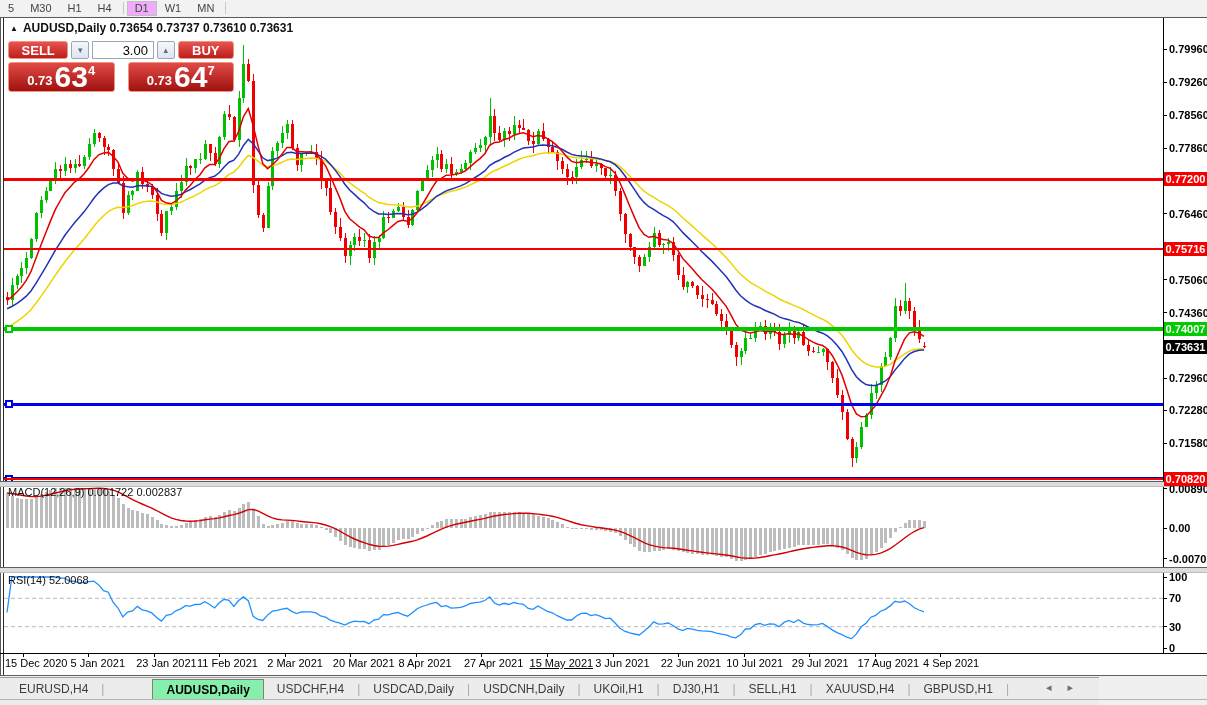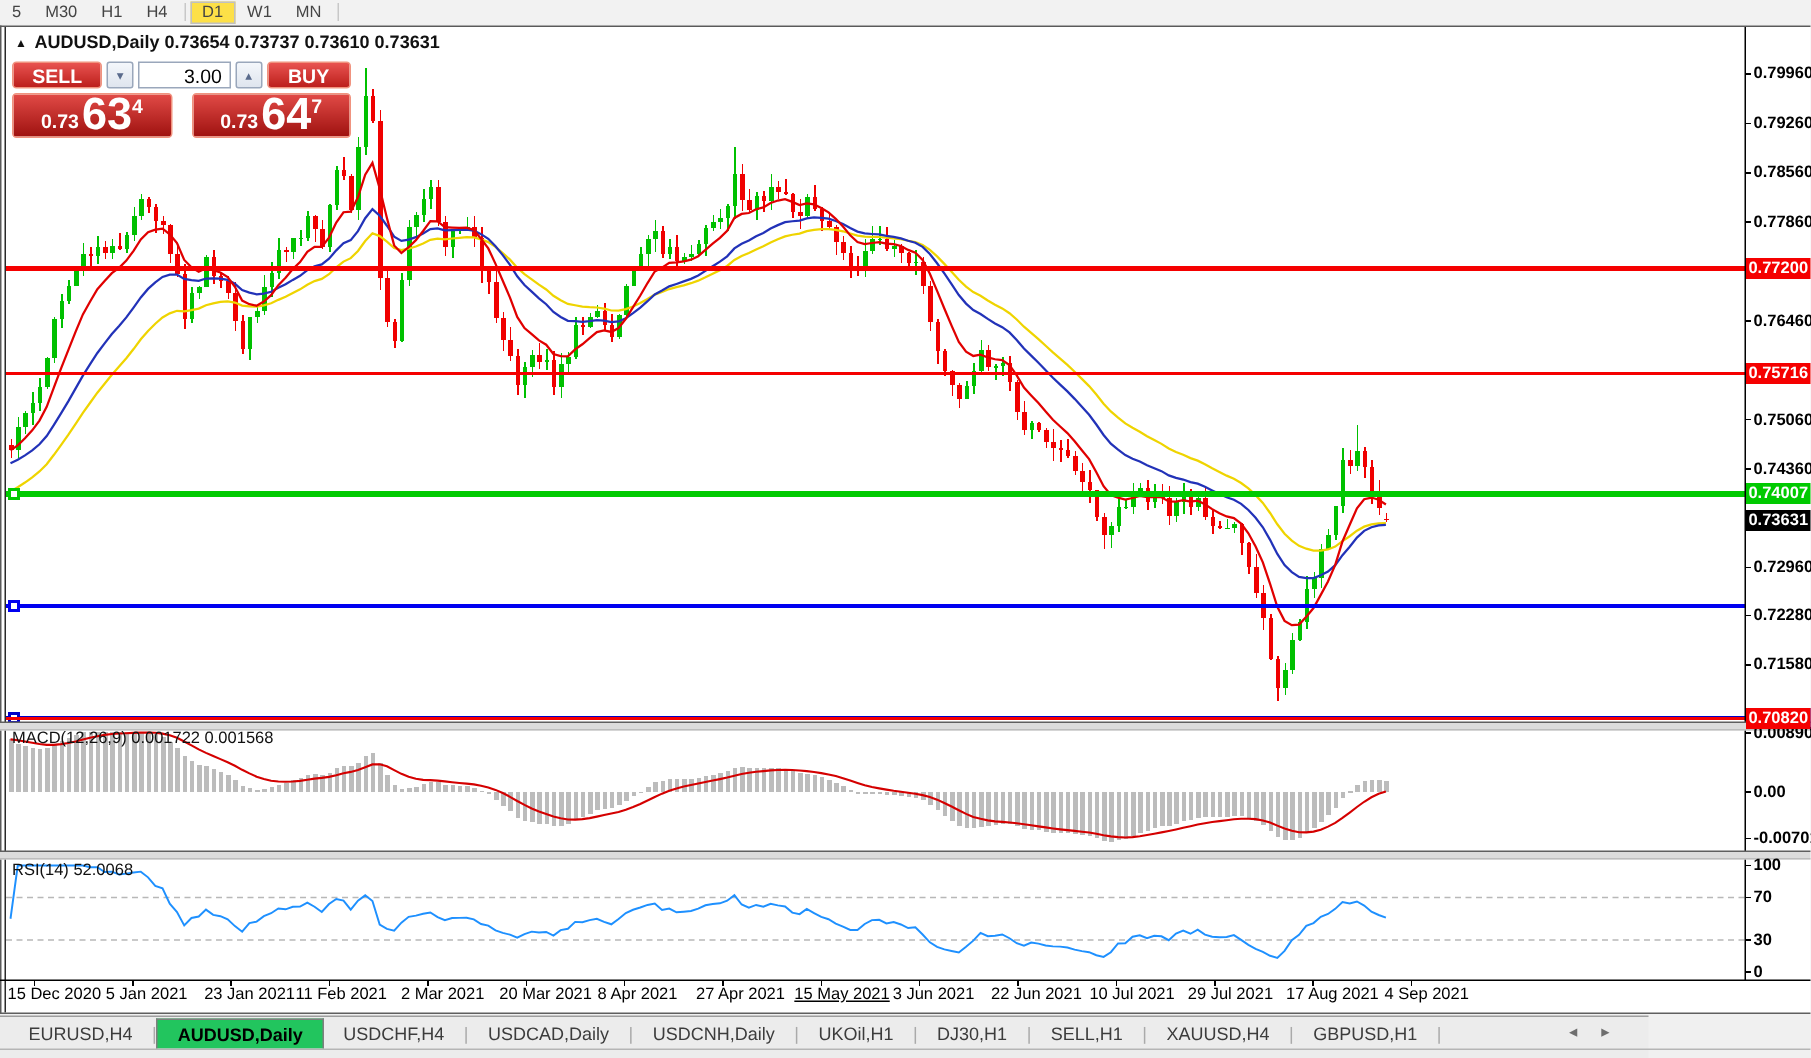--- a/index.html
+++ b/index.html
@@ -4,21 +4,21 @@
 <style>
   html,body{margin:0;padding:0;width:1207px;height:705px;overflow:hidden;
     font-family:"Liberation Sans",sans-serif;background:#f0f0f0;}
   .abs{position:absolute;}
   #stage{position:absolute;left:0;top:0;width:1207px;height:705px;}
 
   
   #toolbar{left:0;top:0;width:1207px;height:16px;background:#f2f2f2;
     display:flex;align-items:center;font-size:11px;color:#333;}
   .tf-btn{padding:0 8px;height:15px;line-height:15px;color:#444;cursor:default;}
-  .tf-btn.active{background:#fde047;border:1px solid #c0c0c0;height:13px;line-height:13px;padding:0 7px;}
+  .tf-btn.active{background:#f0abfc;border:1px solid #c0c0c0;height:13px;line-height:13px;padding:0 7px;}
   .tf-sep{width:1px;height:12px;background:#c8c8c8;margin:0 3px;}
 
   
   #chartwin{left:0;top:17px;width:1207px;height:659px;background:#fff;
     border-top:1px solid #5a5a5a;border-left:1px solid #5a5a5a;box-sizing:border-box;}
   #plotborder{left:3px;top:18px;width:1px;height:657px;background:#2a2a2a;}
   #axisline{left:1163px;top:18px;width:1px;height:636px;background:#000;}
 
   #title{left:10px;top:21px;font-size:12px;font-weight:bold;color:#111;white-space:nowrap;}
   #title .tri{font-size:8px;margin-right:5px;position:relative;top:-1px;}
@@ -49,21 +49,21 @@
     font-size:11px;font-weight:bold;color:#000;white-space:nowrap;}
   .pbadge{position:absolute;left:1164px;width:43px;height:14px;line-height:14px;text-align:center;
     font-size:11px;font-weight:bold;color:#fff;white-space:nowrap;}
   .ind-label{position:absolute;left:8px;font-size:11px;color:#111;white-space:nowrap;}
   .dlabel{position:absolute;top:657px;font-size:11px;color:#000;white-space:nowrap;}
 
   
   #tabbar{left:0;top:677px;width:1099px;height:28px;background:#ececec;border-top:1px solid #9e9e9e;}
   #tabs-row{position:absolute;left:6px;top:1px;height:20px;display:flex;align-items:stretch;font-size:12px;color:#3c3c3c;}
   .tab{display:flex;align-items:center;padding:0 13px;cursor:default;white-space:nowrap;}
-  .tab.active{background:#22c55e;border:1px solid #7f7f7f;border-bottom:none;font-weight:bold;color:#000;}
+  .tab.active{background:#86efac;border:1px solid #7f7f7f;border-bottom:none;font-weight:bold;color:#000;margin-left:48px;}
   .tabsep{display:flex;align-items:center;color:#aaa;}
   #tabstrip{position:absolute;left:0;top:21px;width:1207px;height:1px;background:#b5b5b5;}
   #tabarrows{position:absolute;right:10px;top:3px;font-size:11px;color:#6e6e6e;letter-spacing:16px;}
   svg{position:absolute;left:0;top:0;}
 </style>
 </head>
 <body>
 
 <div id="stage">
 
@@ -740,21 +740,21 @@
     </div>
   </div>
 
   <div class="hline-sep abs" style="top:481px"></div>
   <div class="splitter abs" style="top:482px"></div>
   <div class="hline-sep abs" style="top:567px"></div>
   <div class="splitter abs" style="top:568px"></div>
   <div class="hline-sep abs" style="top:653px;background:#000"></div>
   <div class="hline-sep abs" style="top:675px"></div>
 
-  <div class="ind-label" style="top:486px">MACD(12,26,9) 0.001722 0.001568</div>
+  <div class="ind-label" style="top:486px">MACD(12,26,9) 0.001722 0.002837</div>
   <div class="ind-label" style="top:574px">RSI(14) 52.0068</div>
 
   <div id="price-labels">
       <div class="ptick" style="top: 42.4px;">0.79960</div>
       <div class="ptick" style="top: 75.293px;">0.79260</div>
       <div class="ptick" style="top: 108.186px;">0.78560</div>
       <div class="ptick" style="top: 141.079px;">0.77860</div>
       <div class="ptick" style="top: 206.865px;">0.76460</div>
       <div class="ptick" style="top: 272.651px;">0.75060</div>
       <div class="ptick" style="top: 305.544px;">0.74360</div>

